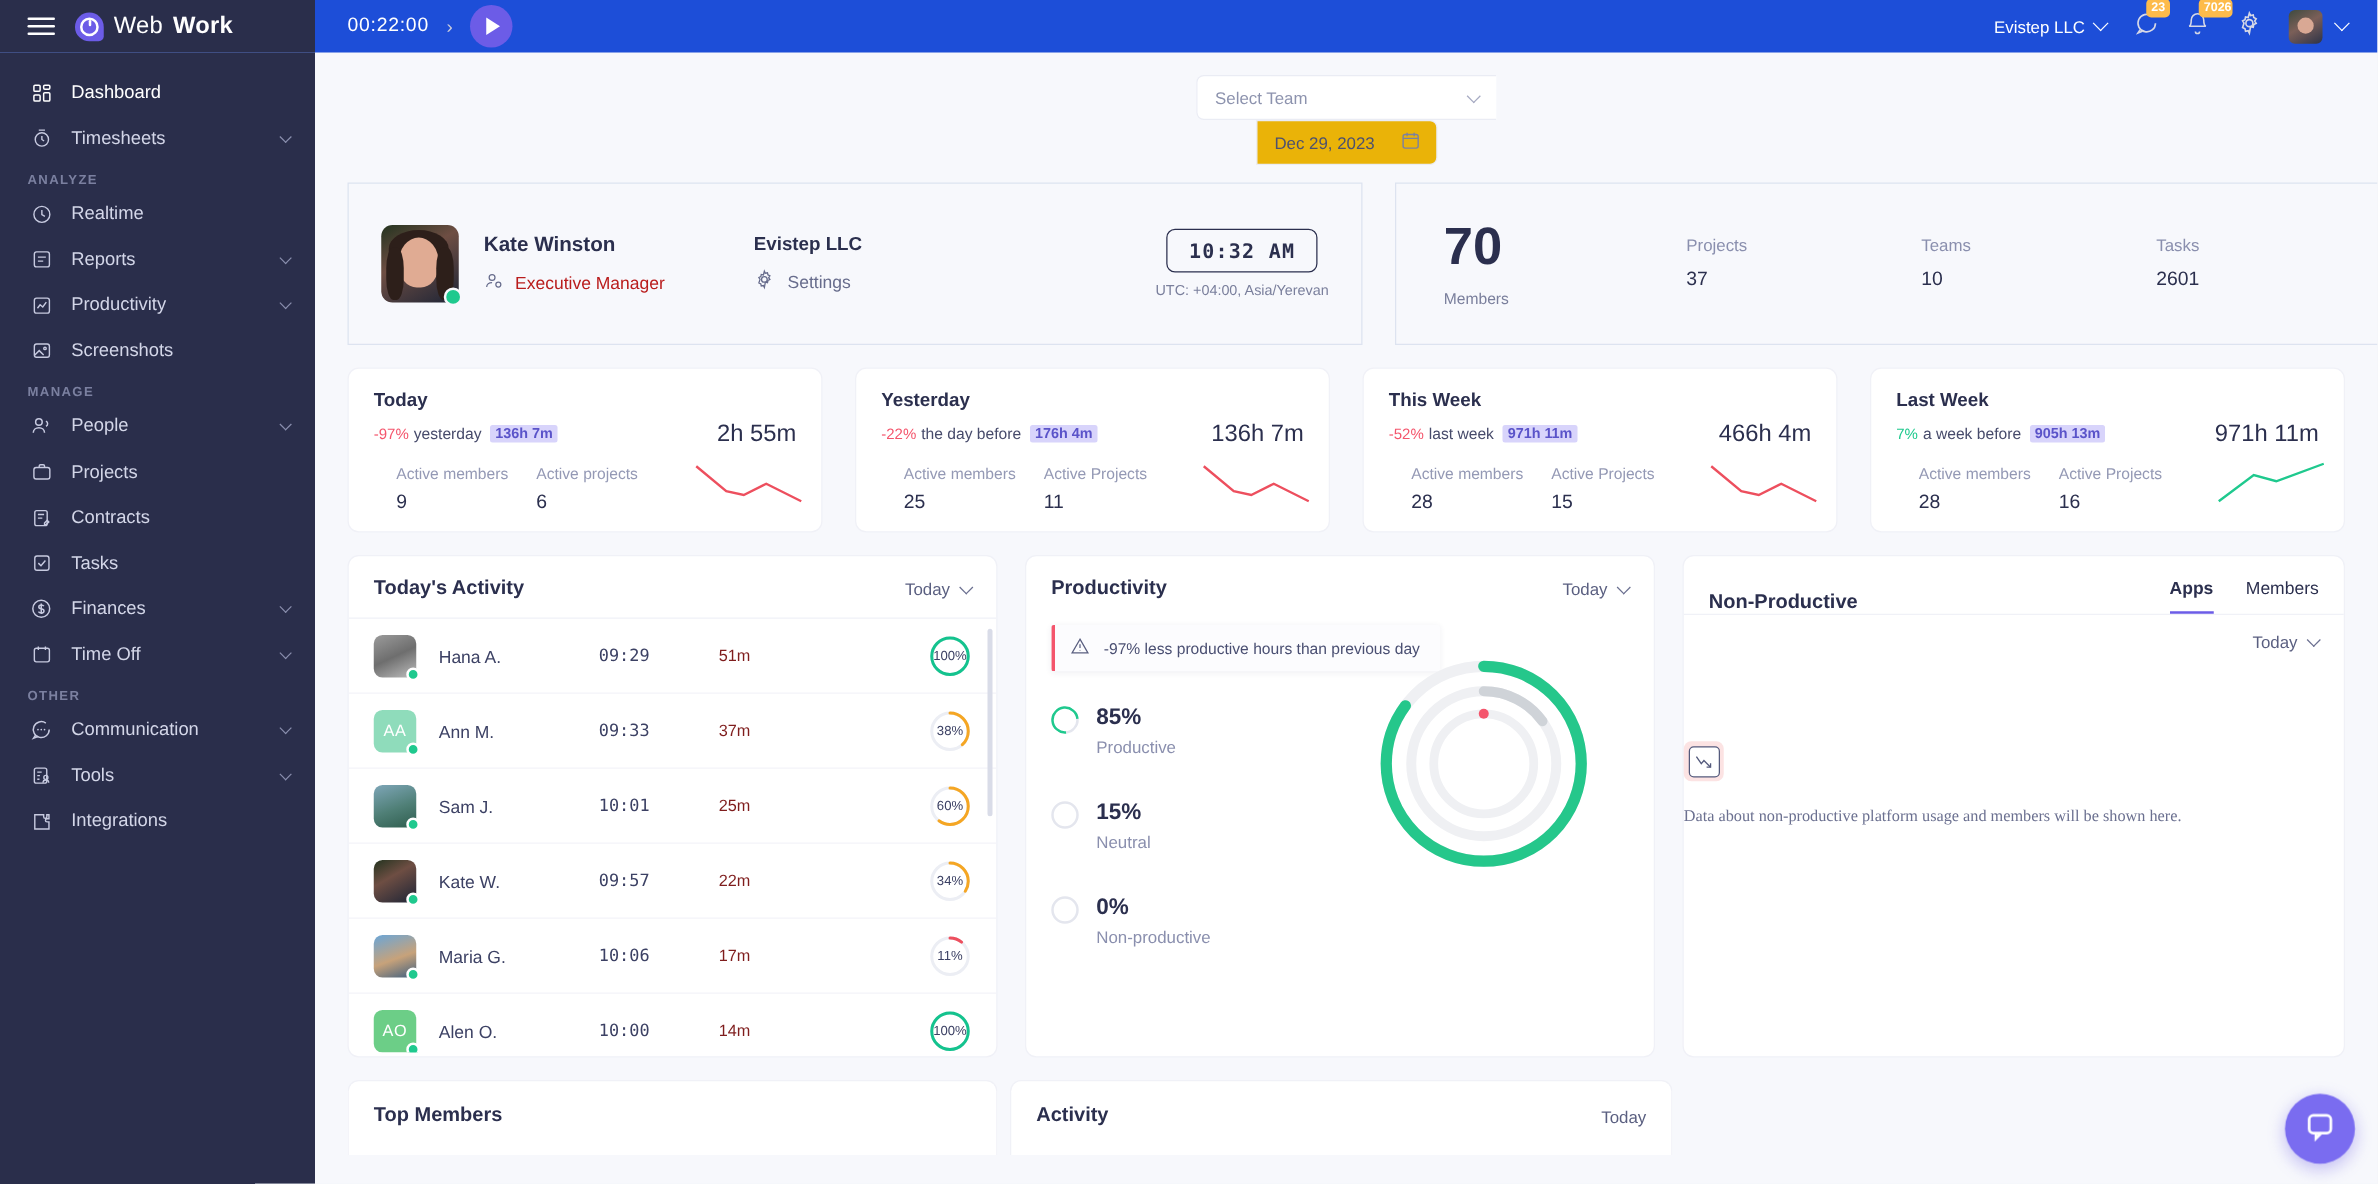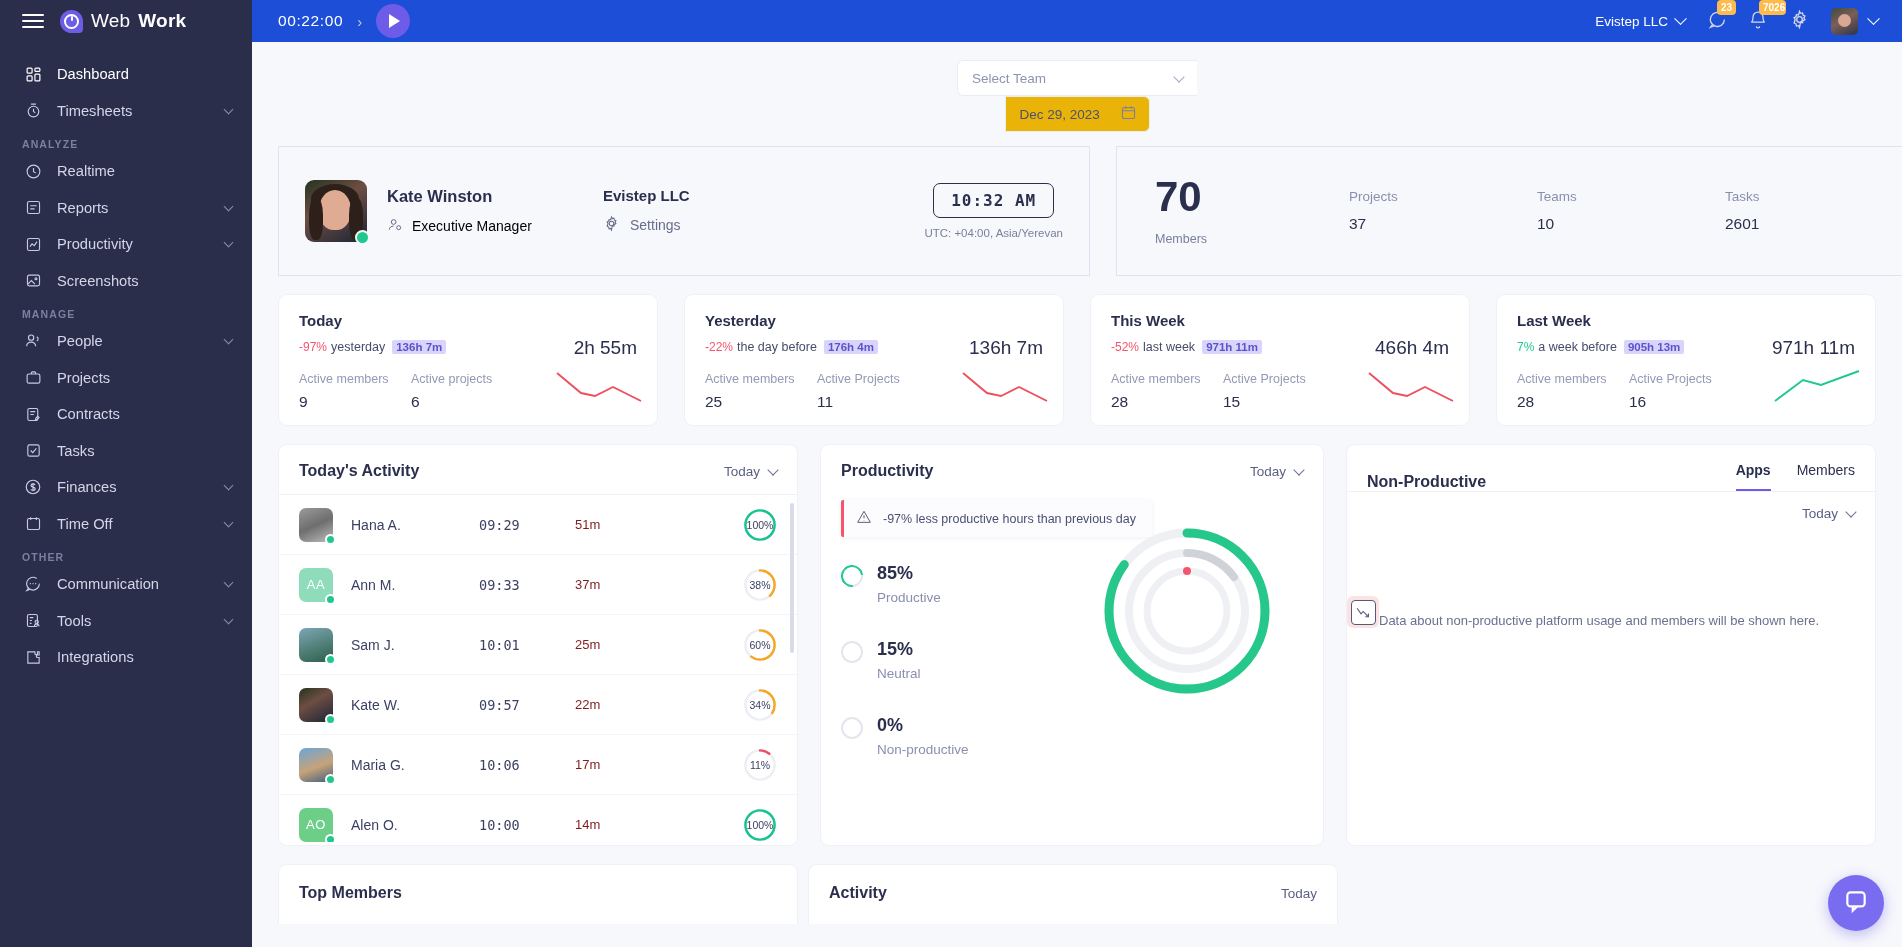--- a/index.html
+++ b/index.html
@@ -160,21 +160,21 @@
   .pc-avatar .hair { position:absolute; left:6px; top:4px; width:48px; height:30px; border-radius:50% 50% 0 0; background:#2d1f1a; }
   .pc-avatar .hair2 { position:absolute; left:4px; top:18px; width:14px; height:42px; border-radius:40%; background:#2d1f1a; }
   .pc-avatar .hair3 { position:absolute; right:4px; top:18px; width:14px; height:42px; border-radius:40%; background:#2d1f1a; }
   .dot-online {
     position: absolute; right: -3px; bottom: -3px;
     width: 15px; height: 15px; border-radius: 50%;
     background: #1FC98E; border: 2.5px solid #F7F8FC;
   }
   .pc-names { margin-left: 20px; width: 216px; }
   .pc-name { font-size: 16.5px; font-weight: 700; color: #2B2F4E; margin-bottom: 11px; }
-  .pc-sub { display: flex; align-items: center; gap: 9px; font-size: 14px; color: #000000; }
+  .pc-sub { display: flex; align-items: center; gap: 9px; font-size: 14px; color: #b91c1c; }
   .pc-org { width: 206px; }
   .pc-orgname { font-size: 15px; font-weight: 700; color: #2B2F4E; margin-bottom: 11px; }
   .pc-settings { display: flex; align-items: center; gap: 10px; font-size: 14px; color: #676C8C; cursor: pointer; }
   .pc-clock { margin-left: auto; text-align: center; }
   .clock-box {
     border: 1.6px solid #2B2F4E; border-radius: 7px;
     padding: 7px 17px; font-family: "DejaVu Sans Mono", monospace;
     font-size: 16px; letter-spacing: 1px; color: #2B2F4E; font-weight: 700;
     display: inline-block;
   }
@@ -207,21 +207,21 @@
   .mini-delta.pos { color: #1FC98E; }
   .mini-cmp { font-size: 12.5px; color: #474B6B; margin-left: 4px; }
   .mini-pill {
     margin-left: 7px; background: #D8D4FB; color: #5A53C9;
     font-size: 11.5px; font-weight: 700; padding: 1px 4px; border-radius: 2px;
   }
   .mini-total {
     position: absolute; right: 20px; top: 42px;
     font-size: 19px; color: #2B2F4E; font-weight: 400;
   }
-  .mini-foot { display: flex; margin-top: 18px; }
+  .mini-foot { display: flex; margin-top: 18px; margin-left: 18px; }
   .mini-col { width: 98px; }
   .mini-col.wide { width: 112px; }
   .mini-col-label { font-size: 12.5px; color: #9499B5; }
   .mini-col-val { font-size: 15.5px; color: #2B2F4E; margin-top: 7px; }
   .mini-spark { position: absolute; right: 14px; bottom: 22px; }
 
   
   .row3 { display: flex; gap: 22px; margin-top: 18px; }
   .panel { background: #fff; border-radius: 9px; border: 1px solid #F0F1F7; }
   .panel-head {
@@ -274,21 +274,21 @@
   .legend-label { font-size: 13.5px; color: #8A8FAE; margin-top: 6px; }
   .prod-donut { position: absolute; right: 44px; top: 74px; }
 
   .np-panel { flex: 0 0 530px; height: 402px; position: relative; }
   .np-head { display: flex; align-items: flex-end; justify-content: space-between; padding: 17px 20px 0 20px; }
   .np-tabs { display: flex; gap: 26px; }
   .np-tab { font-size: 14px; color: #2B2F4E; padding-bottom: 11px; cursor: pointer; }
   .np-tab.active { font-weight: 700; border-bottom: 2.8px solid #6C5CE7; }
   .np-divider { border-top: 1px solid #F0F1F7; margin-top: 0; }
   .np-drop { display: flex; justify-content: flex-end; padding: 14px 20px 0 20px; }
-  .np-empty { display: flex; flex-direction: row; align-items: flex-end; margin-top: 72px; }
+  .np-empty { display: flex; flex-direction: column; align-items: flex-start; margin-top: 72px; font-family: Liberation Serif, serif; }
   .np-emptyicon {
     width: 32px; height: 32px; border-radius: 6px; background: #FCE3E3;
     display: flex; align-items: center; justify-content: center; position: relative;
   }
   .np-emptyicon .inner { width: 25px; height: 25px; border: 1.4px solid #545A7C; border-radius: 4px; display:flex; align-items:center; justify-content:center; background: #fff; }
   .np-emptytext { margin-top: 20px; font-size: 13px; color: #6B7090; }
 
   
   .row4 { display: flex; gap: 10px; margin-top: 18px; }
   .bpanel { background: #fff; border-radius: 9px 9px 0 0; border: 1px solid #F0F1F7; border-bottom: none; height: 60px; }

